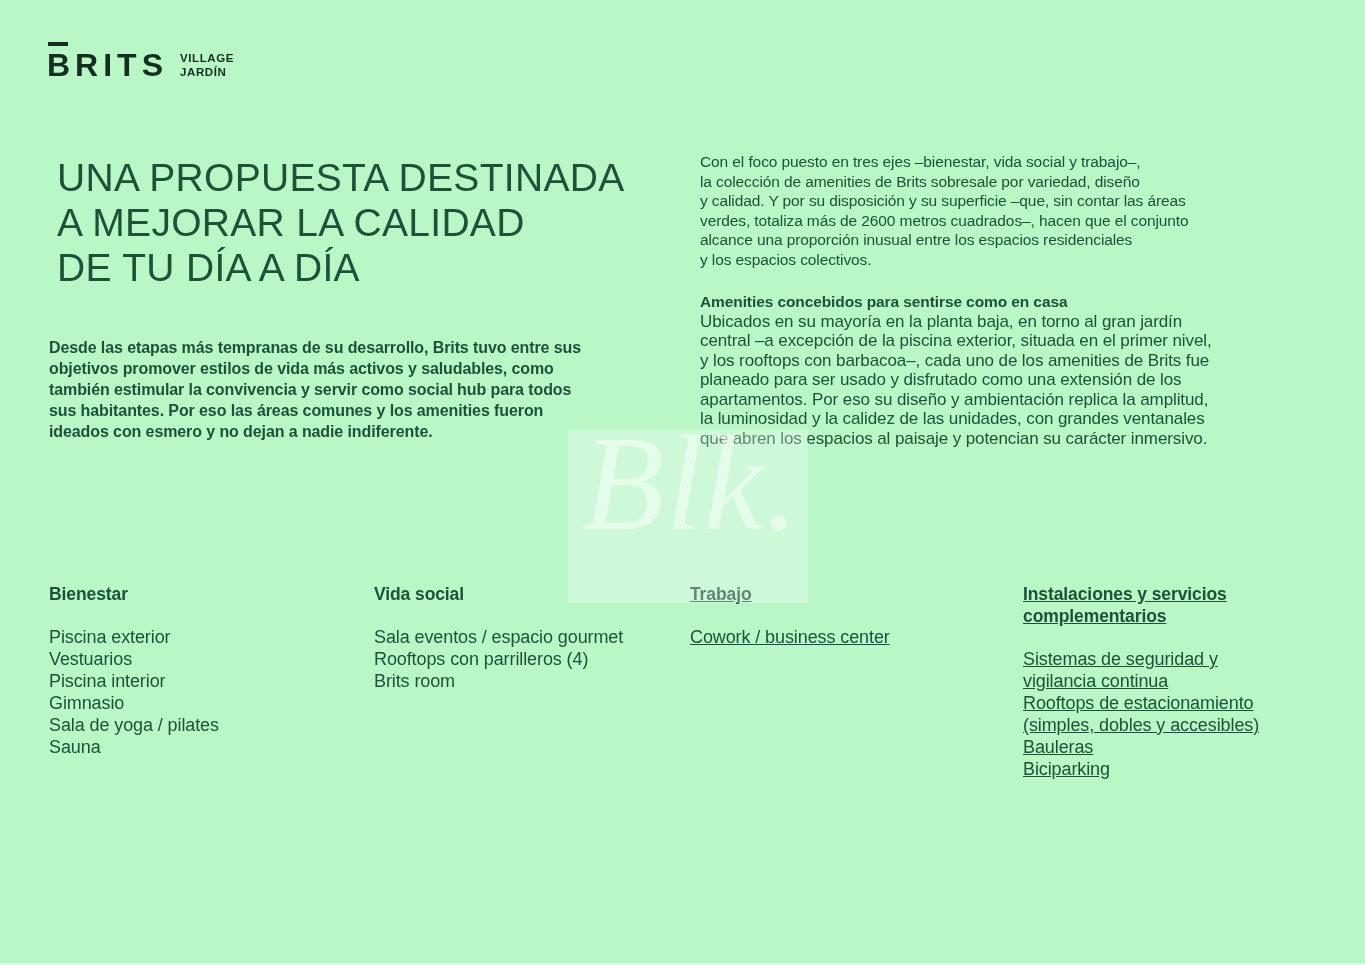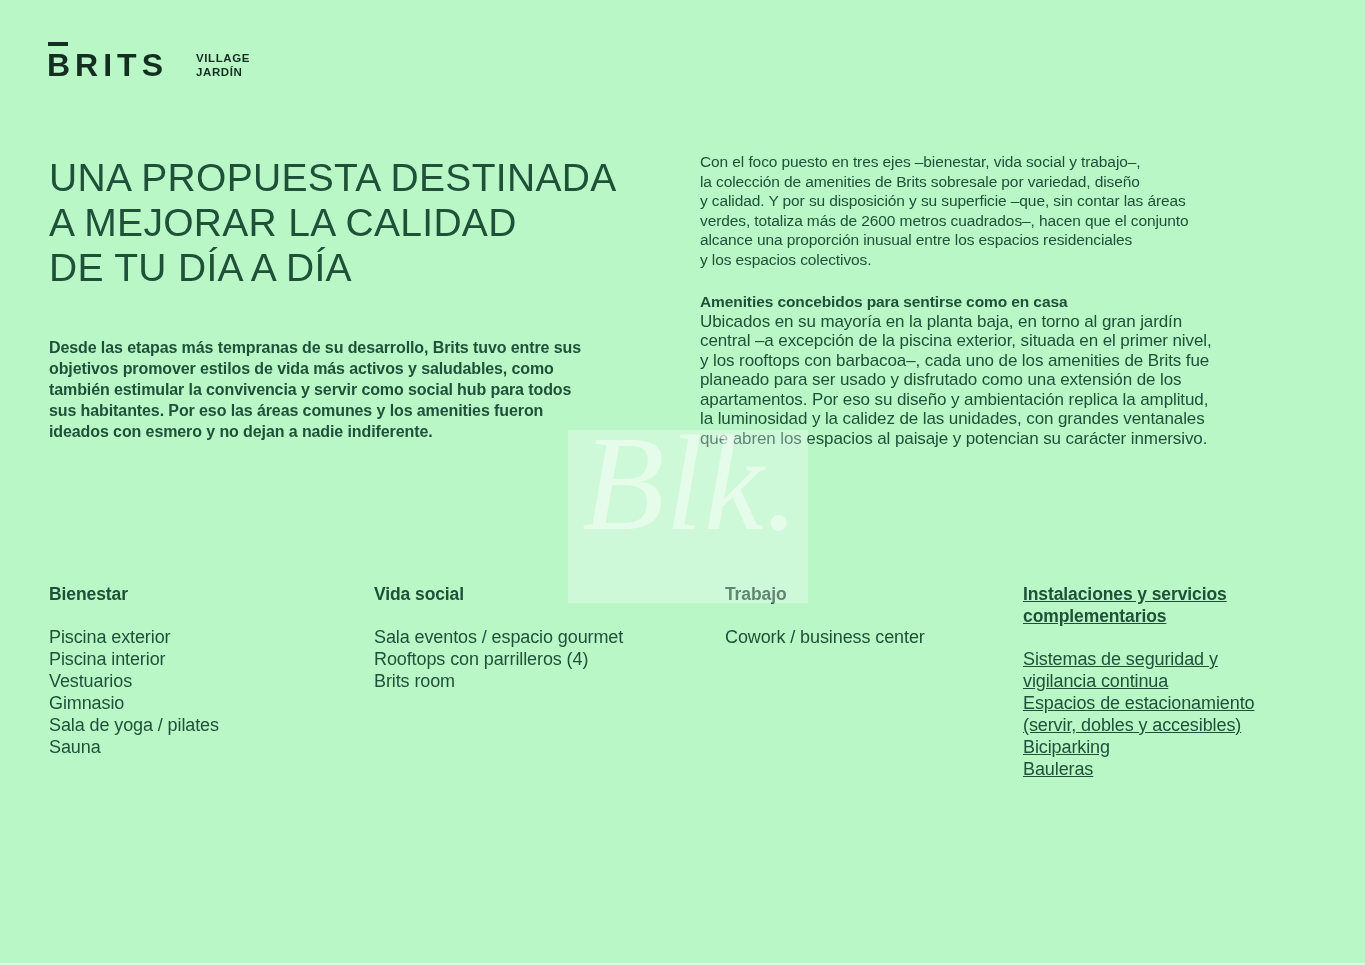--- a/index.html
+++ b/index.html
@@ -20,28 +20,28 @@
   .wordmark{
     font-weight:700;font-size:32px;letter-spacing:5px;color:var(--logo_ink,#142e22);
     line-height:34px;white-space:nowrap;
   }
   .b-macron{position:relative;display:inline-block;}
   .b-macron::before{
     content:"";position:absolute;left:1px;top:-6px;width:20px;height:4px;
     background:var(--logo_ink,#142e22);
   }
   .logo-sub{
-    margin-left:28px;margin-top:4px;font-weight:700;font-size:11.5px;
+    margin-left:12px;margin-top:4px;font-weight:700;font-size:11.5px;
     letter-spacing:0.6px;line-height:13.5px;color:var(--logo_ink,#142e22);
     white-space:pre-line;
   }
 
   
   .hero-title{
-    position:absolute;left:49px;top:155px;width:600px;
+    position:absolute;left:57px;top:155px;width:600px;
     font-size:39px;line-height:45px;font-weight:400;letter-spacing:0.3px;
     color:var(--ink,#1e5138);white-space:pre-line;
   }
   .intro{
     position:absolute;left:49px;top:337px;width:620px;
     font-size:16px;line-height:21px;font-weight:700;letter-spacing:-0.1px;
     white-space:pre-line;
   }
 
   
@@ -54,21 +54,21 @@
     font-size:15.5px;line-height:19.5px;font-weight:700;letter-spacing:-0.1px;
   }
   .body-p2{
     font-size:17px;line-height:19.5px;white-space:pre-line;letter-spacing:-0.1px;
   }
 
   
   .col{position:absolute;top:583px;}
   .col-1{left:49px;width:310px;}
   .col-2{left:374px;width:315px;}
-  .col-3{left:725px;width:310px;}
+  .col-3{left:690px;width:310px;text-decoration:underline;}
   .col-4{left:1023px;width:258px;text-decoration:underline;}
   .col-h{font-size:17.5px;line-height:22px;font-weight:700;letter-spacing:-0.1px;}
   .col-list{list-style:none;margin-top:21px;}
   .col-list li{font-size:18px;line-height:22px;letter-spacing:-0.1px;}
 
   
   .watermark{
     position:absolute;left:568px;top:430px;width:240px;height:173px;
     background:rgba(255,255,255,0.30);z-index:5;pointer-events:none;
     overflow:visible;
@@ -124,22 +124,22 @@
 la luminosidad y la calidez de las unidades, con grandes ventanales
 que abren los espacios al paisaje y potencian su carácter inmersivo.</p>
   </div>
 
   <section>
 
     <div class="col col-1">
       <h4 class="col-h">Bienestar</h4>
       <ul class="col-list">
         <li>Piscina exterior</li>
+        <li>Vestuarios</li>
         <li>Piscina interior</li>
-        <li>Vestuarios</li>
         <li>Gimnasio</li>
         <li>Sala de yoga / pilates</li>
         <li>Sauna</li>
       </ul>
     </div>
 
     <div class="col col-2">
       <h4 class="col-h">Vida social</h4>
       <ul class="col-list">
         <li>Sala eventos / espacio gourmet</li>
@@ -152,23 +152,23 @@
       <h4 class="col-h">Trabajo</h4>
       <ul class="col-list">
         <li>Cowork / business center</li>
       </ul>
     </div>
 
     <div class="col col-4">
       <h4 class="col-h">Instalaciones y servicios complementarios</h4>
       <ul class="col-list">
         <li>Sistemas de seguridad y vigilancia continua</li>
-        <li>Espacios de estacionamiento (servir, dobles y accesibles)</li>
+        <li>Rooftops de estacionamiento (simples, dobles y accesibles)</li>
+        <li>Bauleras</li>
         <li>Biciparking</li>
-        <li>Bauleras</li>
       </ul>
     </div>
 
   </section>
 
   <div class="watermark">
     <span class="watermark-text">Blk.</span>
   </div>
 
   <div class="bottom-edge"></div>

